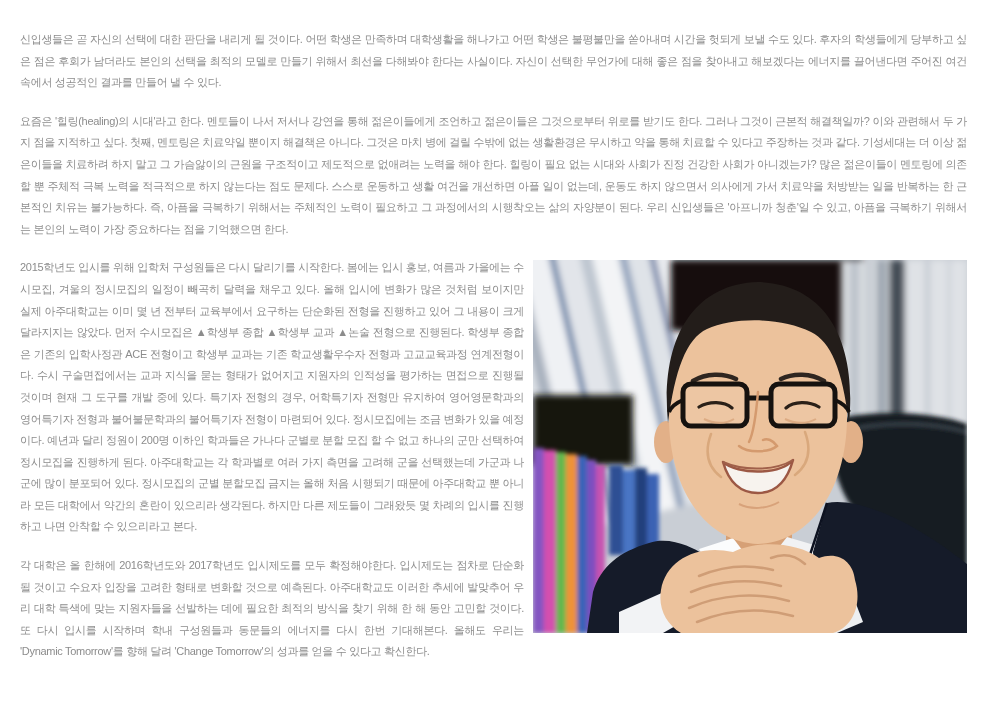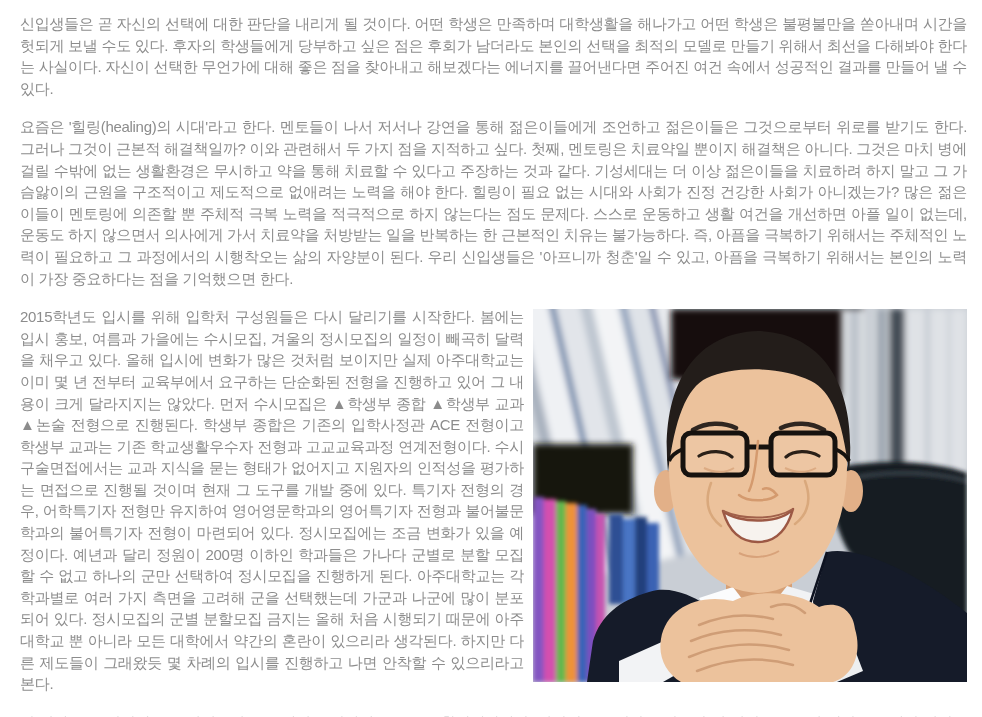--- a/index.html
+++ b/index.html
@@ -6,22 +6,22 @@
     --c-text:#8c8c8c; --c-bg:#ffffff;
   }
   *{box-sizing:border-box;}
   html,body{margin:0;padding:0;background:var(--c-bg);}
   body{font-family:"Liberation Sans","DejaVu Sans",sans-serif;}
   .page{
     width:982px;height:717px;overflow:hidden;
     padding:13px 15px 0 20px;background:var(--c-bg);
   }
   .article p{
-    margin:0 0 17px 0;
-    font-size:15px;line-height:21.6px;
+    margin:16px 0 17px 0;
+    font-size:11px;line-height:21.6px;
     color:var(--c-text);
     text-align:justify;
     letter-spacing:-0.3px;
     overflow-wrap:break-word;
   }
   figure.photo{
     float:right;width:434px;height:373px;
     margin:3px 0 12px 9px;padding:0;
     background:#c9ccd1;overflow:hidden;
   }

